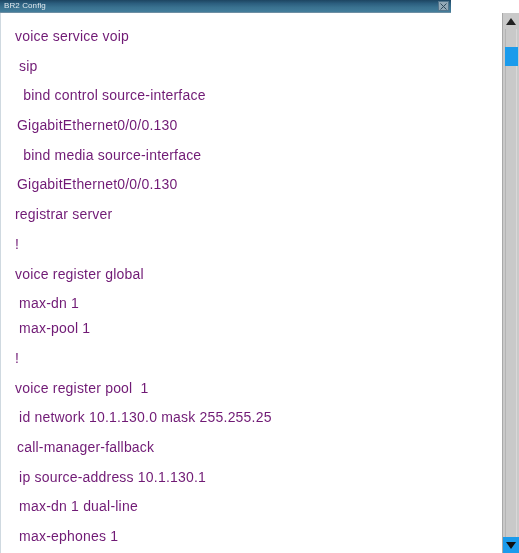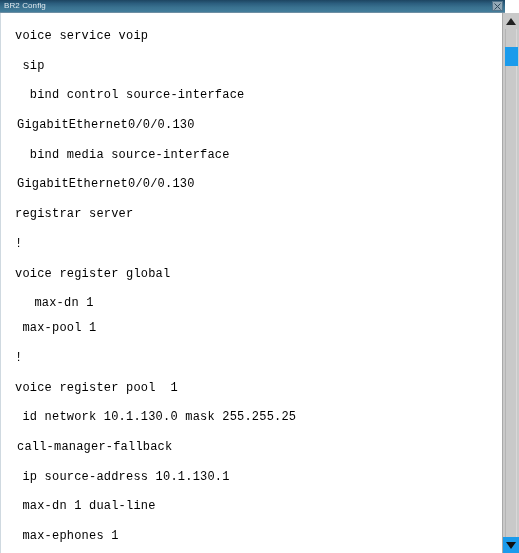--- a/index.html
+++ b/index.html
@@ -21,21 +21,21 @@
     box-sizing: border-box;
     background: #ffffff;
     overflow: hidden;
   }
 
   
   .titlebar {
     position: absolute;
     left: 0;
     top: 0;
-    width: 505px;
+    width: 451px;
     height: 13px;
     background: linear-gradient(to bottom, #1d4561 0%, #2b5d7d 28%, #39718f 60%, #447e9b 100%);
     border-bottom: 1px solid #6d8ea3;
     box-sizing: border-box;
   }
   .titlebar-text {
     position: absolute;
     left: 4px;
     top: 1px;
     font-family: "Liberation Sans", sans-serif;
@@ -71,40 +71,39 @@
     height: 540px;
     background: #ffffff;
     border-left: 1px solid #cfd9e0;
     box-sizing: border-box;
     overflow: hidden;
   }
 
   .code {
     margin: 0;
     padding: 9px 0 0 0;
-    font-family: Liberation Mono, monospace;
-    font-size: 12px;
+    font-family: Liberation Sans, sans-serif;
+    font-size: 14px;
     line-height: 29.7px;
-    color: #000000;
+    color: #701a75;
     white-space: pre;
     letter-spacing: 0.2px;
   }
   .code .ln {
     display: block;
     padding-left: 14px;
     height: 29.7px;
   }
   
   .code .ln.cont {
     padding-left: 16px;
   }
   
   .code .ln.tight {
     height: 25px;
-    margin-left: 12px;
   }
 
   
   .scrollbar {
     position: absolute;
     right: 0;
     top: 13px;
     width: 17px;
     height: 540px;
     background: #c9c9c9;

